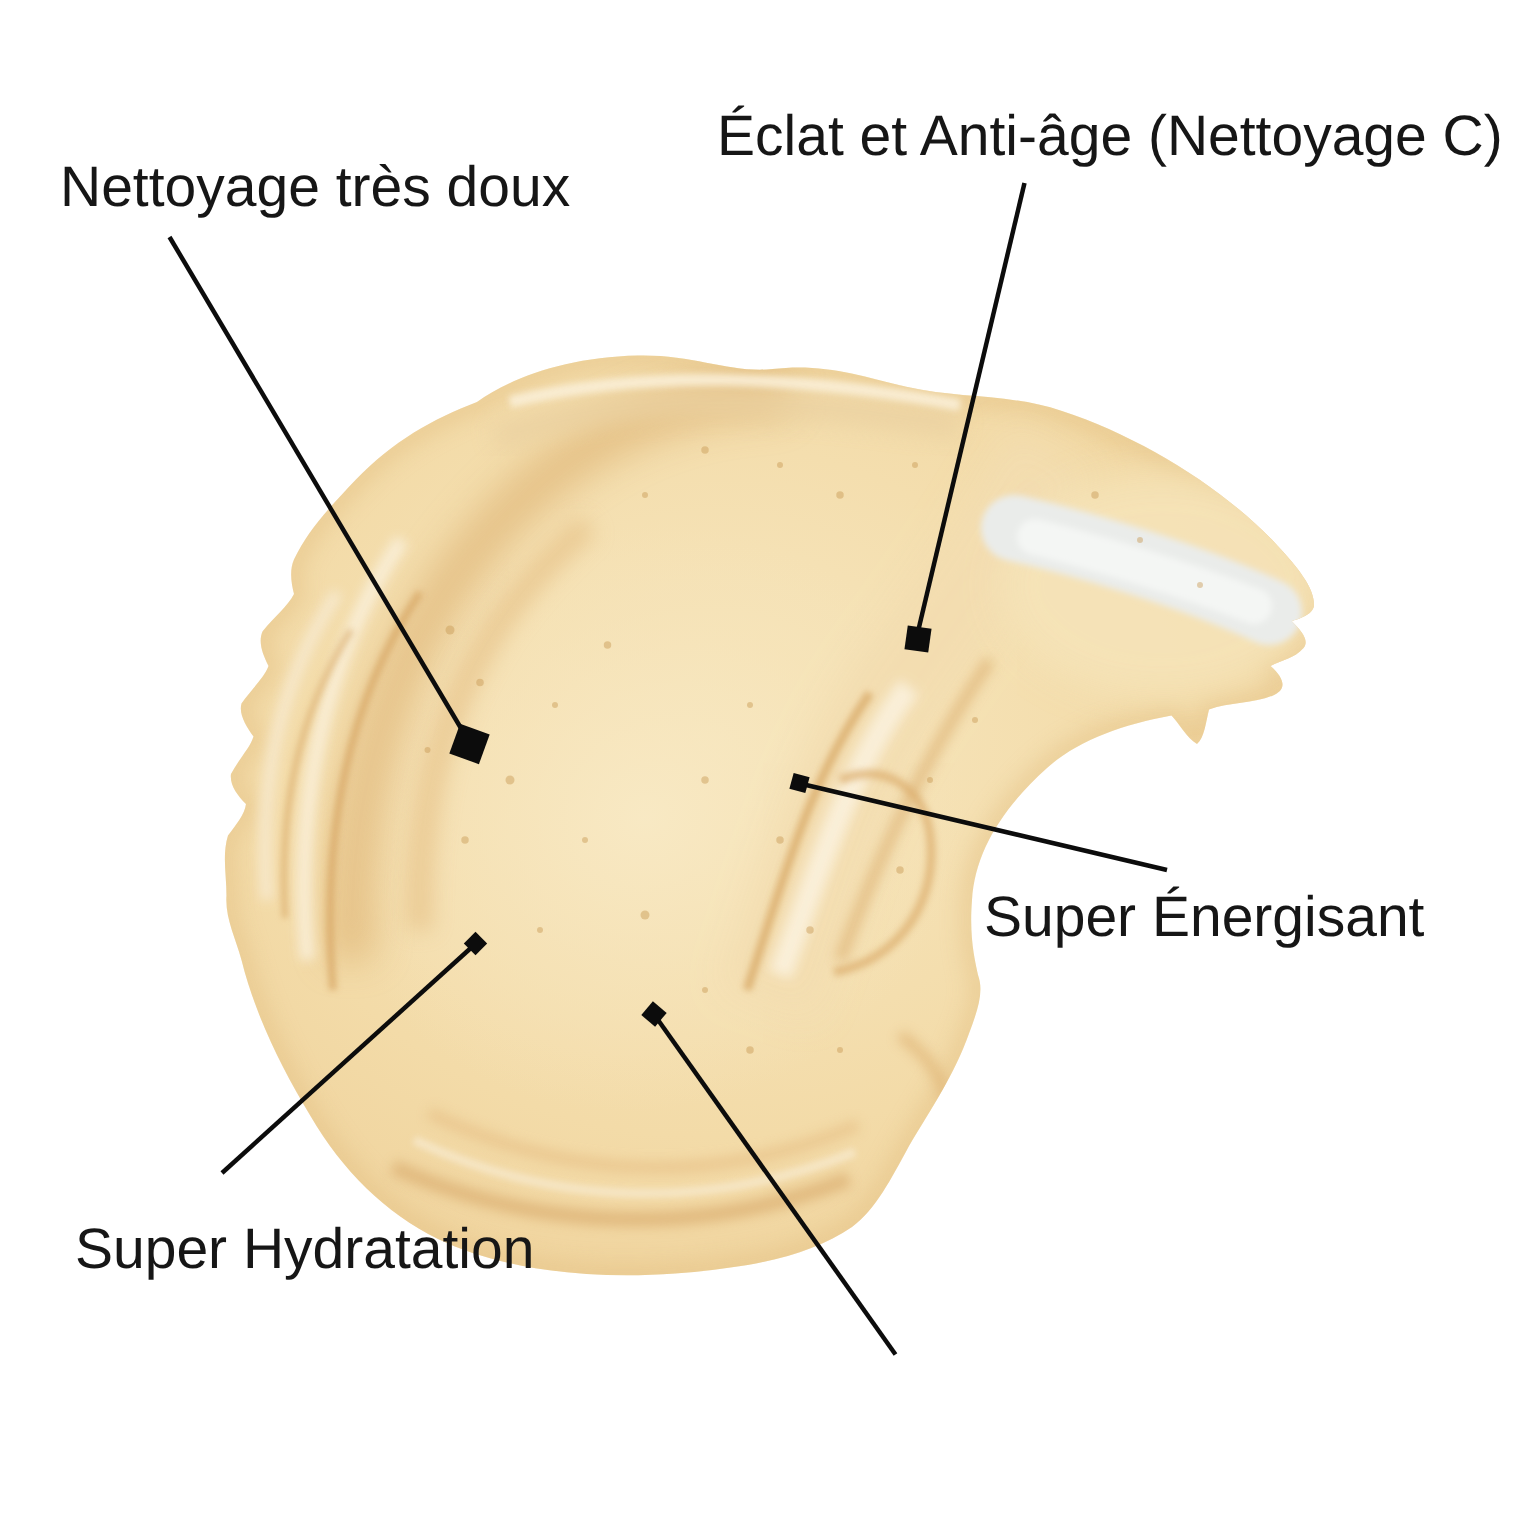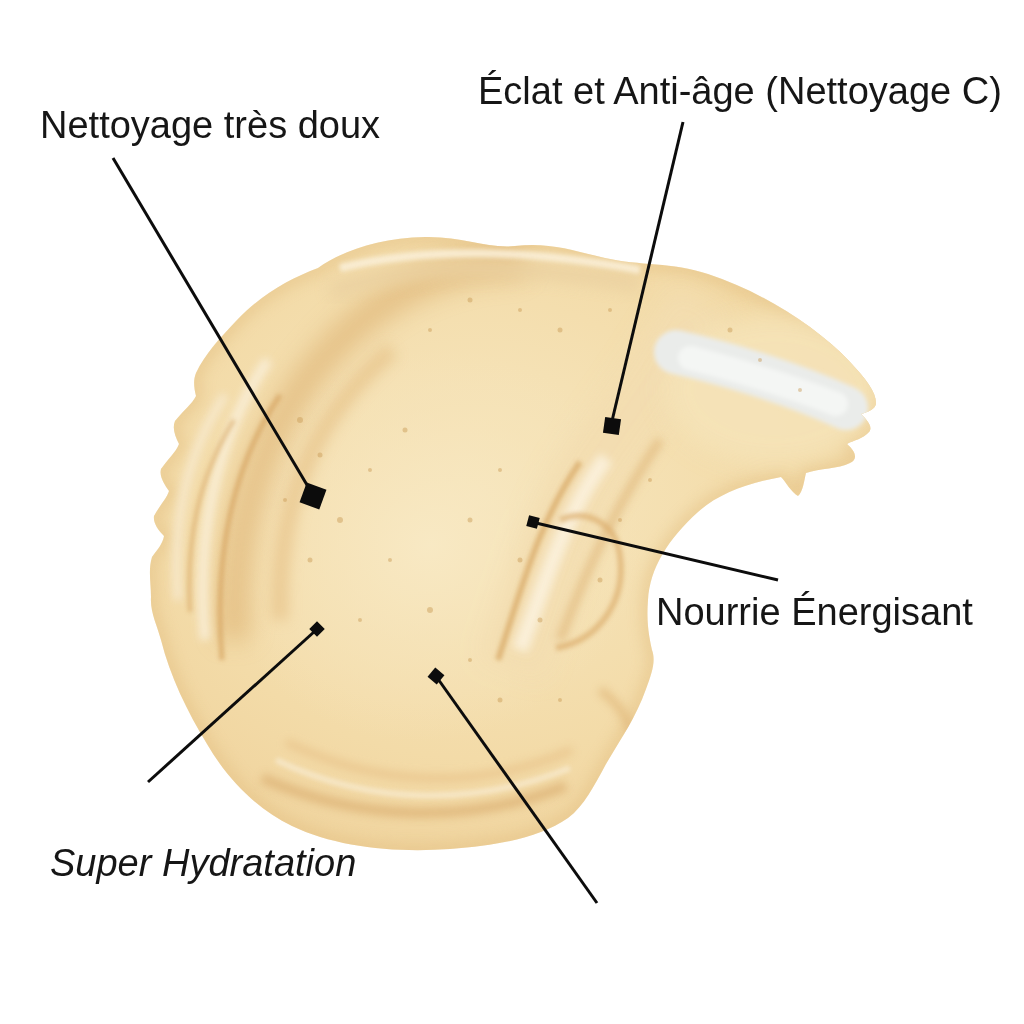--- a/index.html
+++ b/index.html
@@ -15,21 +15,21 @@
     position:absolute;
     font-size:38px;
     line-height:1.15;
     color:#161616;
     white-space:nowrap;
     letter-spacing:0px;
   }
   .lbl-cleansing{left:40px;top:104px;}
   .lbl-radiance{left:478px;top:70px;}
   .lbl-fragrance{left:656px;top:591px;}
-  .lbl-hydration{left:50px;top:842px;font-style:italic;}
+  .lbl-hydration{left:50px;top:812px;}
   .lbl-nourish{left:482px;top:907px;}
 </style>
 </head>
 <body>
 
 <div class="canvas">
 
   <svg class="art" width="1024" height="1024" viewBox="0 0 1024 1024">
     <defs>
       <radialGradient id="creamGrad" cx="0.45" cy="0.42" r="0.78">
@@ -158,16 +158,16 @@
       <rect x="302.5" y="485.5" width="21" height="21" transform="rotate(20 313 496)"></rect>
       <rect x="604" y="418" width="16" height="16" transform="rotate(8 612 426)"></rect>
       <rect x="527.5" y="516.5" width="11" height="11" transform="rotate(15 533 522)"></rect>
       <rect x="311.5" y="623.5" width="11" height="11" transform="rotate(45 317 629)"></rect>
       <rect x="430" y="670" width="12" height="12" transform="rotate(40 436 676)"></rect>
     </g>
   </svg>
 
   <div class="label lbl-cleansing">Nettoyage très doux</div>
   <div class="label lbl-radiance">Éclat et Anti-âge (Nettoyage C)</div>
-  <div class="label lbl-fragrance">Nourrie Énergisant</div>
+  <div class="label lbl-fragrance">Super Énergisant</div>
   <div class="label lbl-hydration">Super Hydratation</div>
 
 </div>
 
 </body></html>

